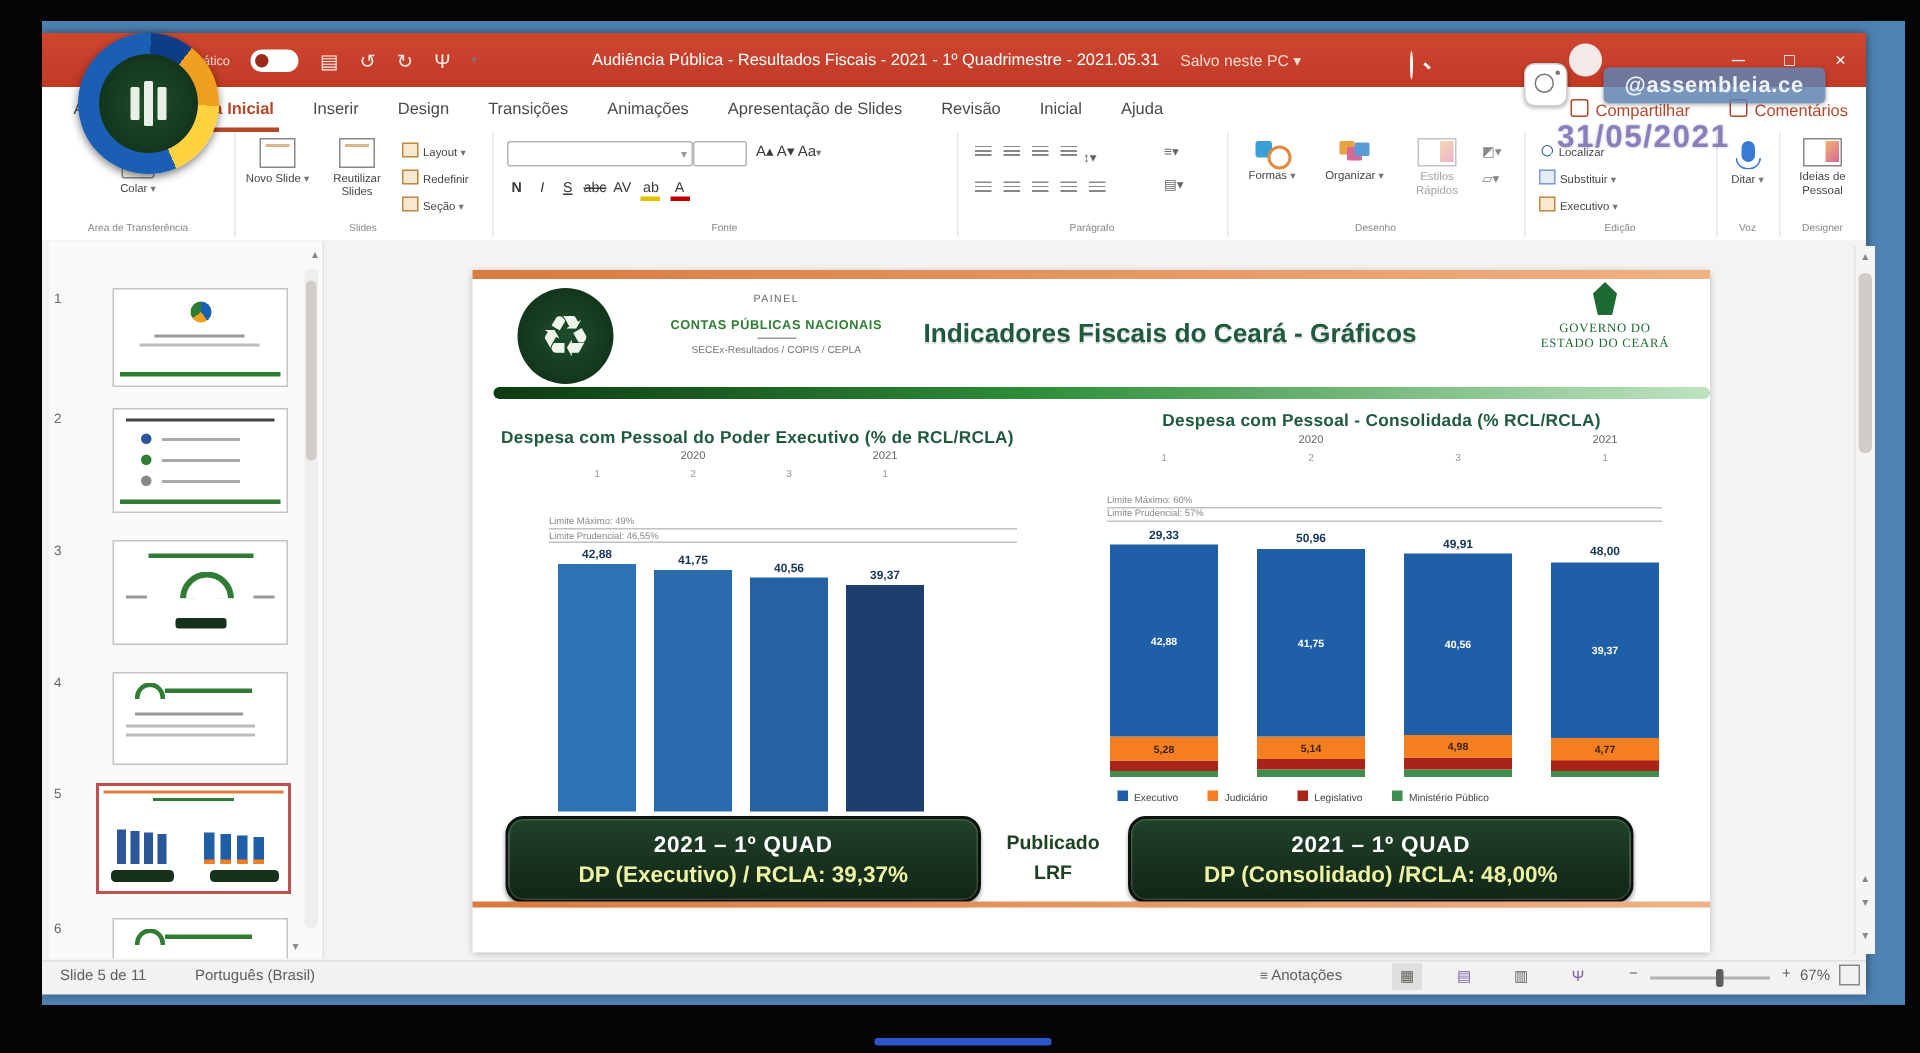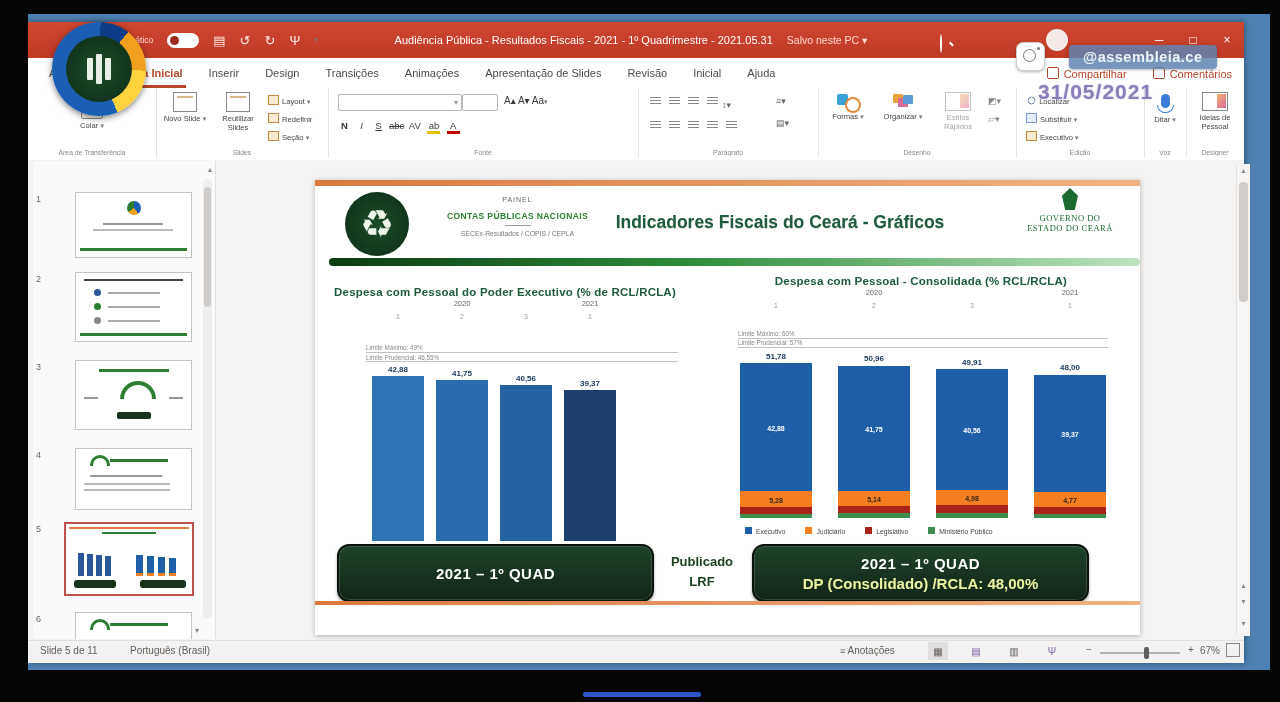--- a/index.html
+++ b/index.html
@@ -371,21 +371,21 @@
               <div class="lline" style="position: absolute; left: -2px; right: -2px; bottom: 179.1px;"></div>
               <div class="llab" style="position: absolute; left: -2px; bottom: 180.6px;">Limite Máximo: 60%</div>
               <div class="lline" style="position: absolute; left: -2px; right: -2px; bottom: 170.1px;"></div>
               <div class="llab" style="position: absolute; left: -2px; bottom: 171.6px;">Limite Prudencial: 57%</div>
               <div class="vbar" style="position: absolute; left: 0px; bottom: 0px; width: 72px; height: 3.9px; background: rgb(63, 142, 79);"></div>
               <div class="vbar" style="position: absolute; left: 0px; bottom: 3.9px; width: 72px; height: 6.9px; background: rgb(169, 35, 24);"></div>
               <div class="vbar" style="position: absolute; left: 0px; bottom: 10.8px; width: 72px; height: 15.8px; background: rgb(245, 126, 32);"></div>
               <div class="seglab" style="position: absolute; left: 0px; bottom: 14.2px; width: 72px; color: rgb(58, 36, 16);">5,28</div>
               <div class="vbar" style="position: absolute; left: 0px; bottom: 26.6px; width: 72px; height: 128px; background: rgb(31, 95, 168);"></div>
               <div class="seglab" style="position: absolute; left: 0px; bottom: 86.1px; width: 72px; color: rgb(255, 255, 255);">42,88</div>
-              <div class="tlab" style="position: absolute; left: -13px; bottom: 157.1px; width: 98px;">51,78</div>
+              <div class="tlab" style="position: absolute; left: -13px; bottom: 157.1px; width: 98px;">29,33</div>
               <div class="vbar" style="position: absolute; left: 98px; bottom: 0px; width: 72px; height: 4.7px; background: rgb(63, 142, 79);"></div>
               <div class="vbar" style="position: absolute; left: 98px; bottom: 4.7px; width: 72px; height: 7.5px; background: rgb(169, 35, 24);"></div>
               <div class="vbar" style="position: absolute; left: 98px; bottom: 12.1px; width: 72px; height: 15.3px; background: rgb(245, 126, 32);"></div>
               <div class="seglab" style="position: absolute; left: 98px; bottom: 15.3px; width: 72px; color: rgb(58, 36, 16);">5,14</div>
               <div class="vbar" style="position: absolute; left: 98px; bottom: 27.5px; width: 72px; height: 124.6px; background: rgb(31, 95, 168);"></div>
               <div class="seglab" style="position: absolute; left: 98px; bottom: 85.3px; width: 72px; color: rgb(255, 255, 255);">41,75</div>
               <div class="tlab" style="position: absolute; left: 85px; bottom: 154.6px; width: 98px;">50,96</div>
               <div class="vbar" style="position: absolute; left: 196px; bottom: 0px; width: 72px; height: 5.3px; background: rgb(63, 142, 79);"></div>
               <div class="vbar" style="position: absolute; left: 196px; bottom: 5.3px; width: 72px; height: 7.8px; background: rgb(169, 35, 24);"></div>
               <div class="vbar" style="position: absolute; left: 196px; bottom: 13px; width: 72px; height: 14.9px; background: rgb(245, 126, 32);"></div>
@@ -410,20 +410,21 @@
       <div class="ticklab" style="position: absolute; left: 26px; top: 27px;">1</div>
             <div class="ticklab" style="position: absolute; left: 124px; top: 27px;">2</div>
             <div class="ticklab" style="position: absolute; left: 222px; top: 27px;">3</div>
             <div class="ticklab" style="position: absolute; left: 320px; top: 27px;">1</div>
             <div class="yearlab" style="position: absolute; left: 119px; top: 13px;">2020</div>
             <div class="yearlab" style="position: absolute; left: 315px; top: 13px;">2021</div>
           </div>
 
       <div class="banner" style="left:22px;top:364px;width:313px">
         <div class="l1">2021 – 1º QUAD</div>
+        <div class="l2">DP (Executivo) / RCLA: 39,37%</div>
       </div>
       <div class="abs" style="left:342px;top:372px;width:90px;text-align:center;font-size:13px;font-weight:bold;color:#1d4220;line-height:1.5">
         <span>Publicado</span><br><span>LRF</span>
       </div>
       <div class="banner" style="left:437px;top:364px;width:333px">
         <div class="l1">2021 – 1º QUAD</div>
         <div class="l2">DP (Consolidado) /RCLA: 48,00%</div>
       </div>
 
       <div class="abs" style="left:0;top:421px;width:825px;height:4px;background:linear-gradient(90deg,#d97a3e,#f0b285)"></div>

